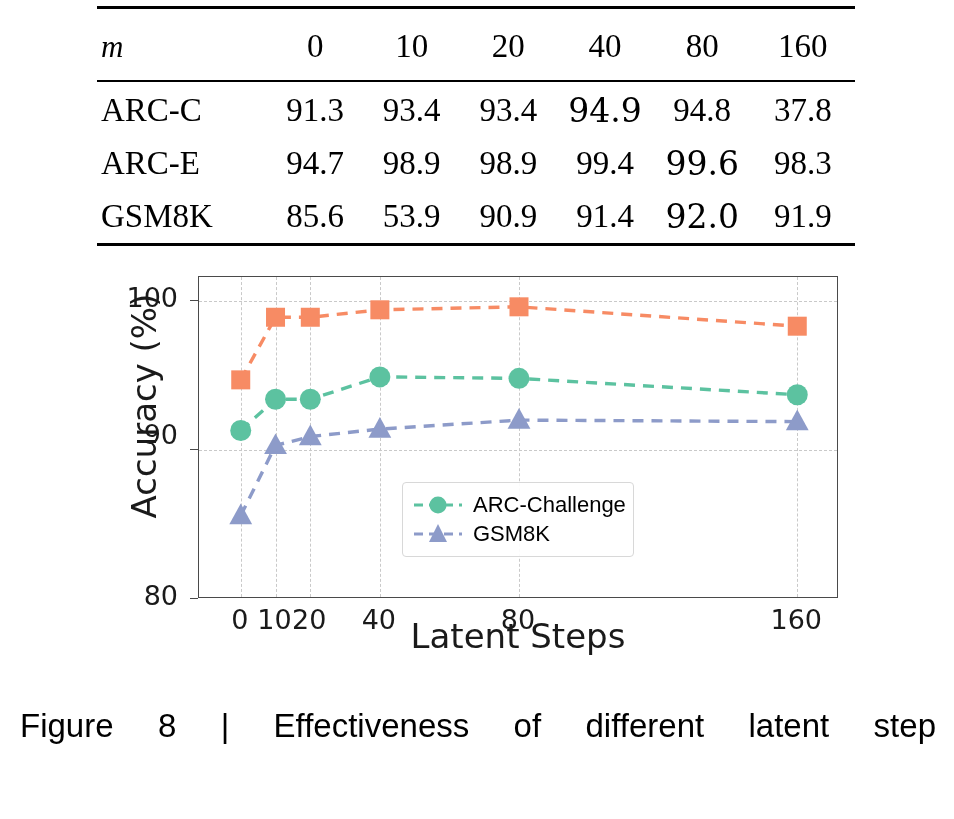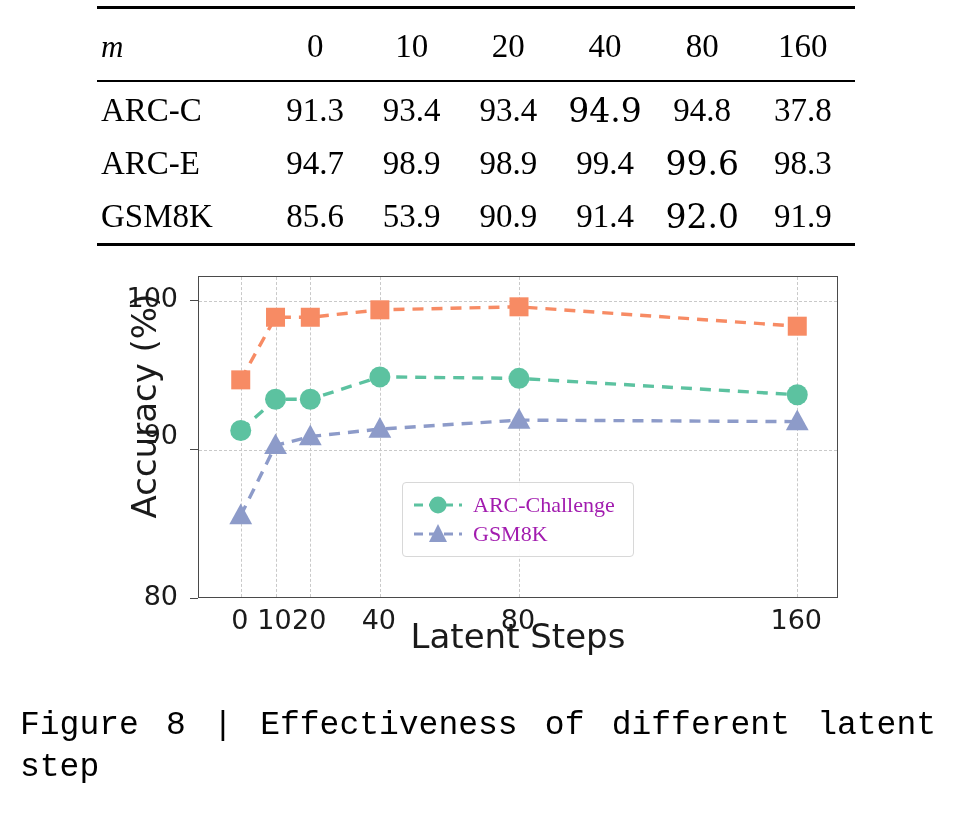--- a/index.html
+++ b/index.html
@@ -148,33 +148,33 @@
     align-items: center;
     height: 29px;
   }
   .legend-swatch {
     width: 50px;
     height: 24px;
     flex: 0 0 50px;
     margin-right: 10px;
   }
   .legend-text {
-    font-family: Liberation Serif, serif;
+    font-family: Liberation Sans, sans-serif;
     font-size: 22px;
-    color: #a21caf;
+    color: #000000;
     white-space: nowrap;
   }
 
   
   #caption {
     position: absolute;
     left: 20px;
     top: 705px;
     width: 916px;
-    font-family: Liberation Mono, monospace;
+    font-family: Liberation Sans, sans-serif;
     font-size: 33px;
     line-height: 1.28;
     color: #000000;
     text-align: justify;
     text-align-last: left;
   }
   #caption .cap-line { display: block; }
   #cap-line-1 { text-align: justify; text-align-last: justify; }
 </style>
 </head>

